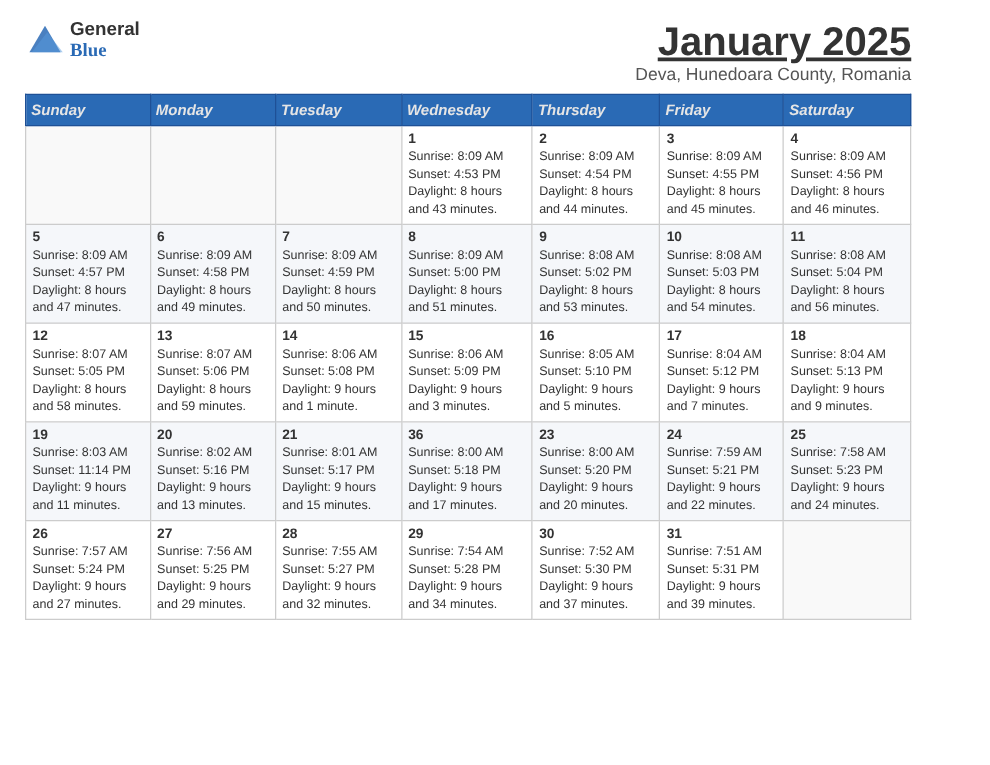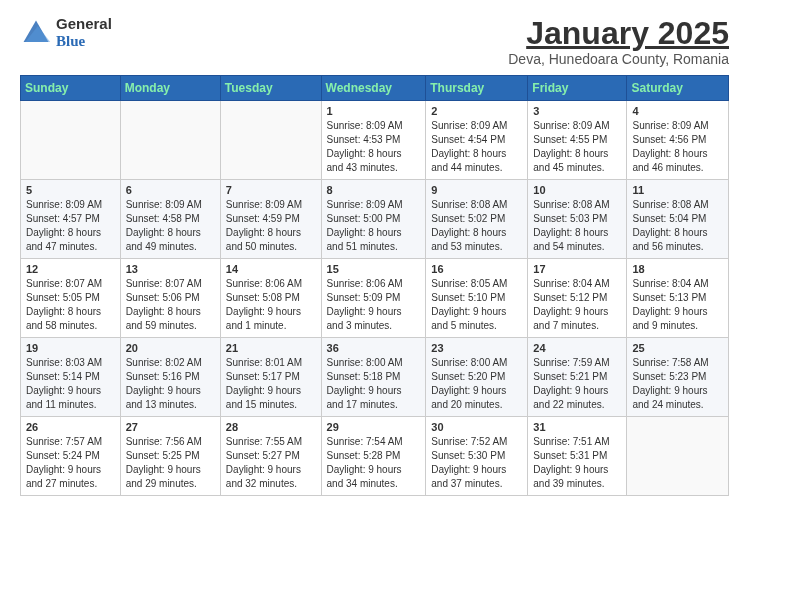--- a/index.html
+++ b/index.html
@@ -61,26 +61,27 @@
       font-size: 14px;
       color: #555;
     }
     .calendar {
       width: 100%;
       border-collapse: collapse;
       border: 1px solid #ccc;
     }
     .calendar th {
       background-color: #2a6ab5;
-      color: #86efac;
+      color: #e5e5e5;
       font-size: 12px;
       font-weight: bold;
       padding: 5px 4px;
       text-align: left;
       border: 1px solid #1e5096;
+      font-style: italic;
     }
     .calendar td {
       vertical-align: top;
       border: 1px solid #ccc;
       padding: 4px 5px;
       font-size: 9.5px;
       color: #333;
       width: 113px;
       min-height: 72px;
       background: #fff;
@@ -272,21 +273,21 @@
             <div class="day-info" style="white-space: pre-line;">Sunrise: 8:04 AM
 Sunset: 5:13 PM
 Daylight: 9 hours
 and 9 minutes.</div>
           </td>
         </tr>
         <tr>
           <td>
             <span class="day-num">19</span>
             <div class="day-info" style="white-space: pre-line;">Sunrise: 8:03 AM
-Sunset: 5:14 PM
+Sunset: 11:14 PM
 Daylight: 9 hours
 and 11 minutes.</div>
           </td>
           <td>
             <span class="day-num">20</span>
             <div class="day-info" style="white-space: pre-line;">Sunrise: 8:02 AM
 Sunset: 5:16 PM
 Daylight: 9 hours
 and 13 minutes.</div>
           </td>

